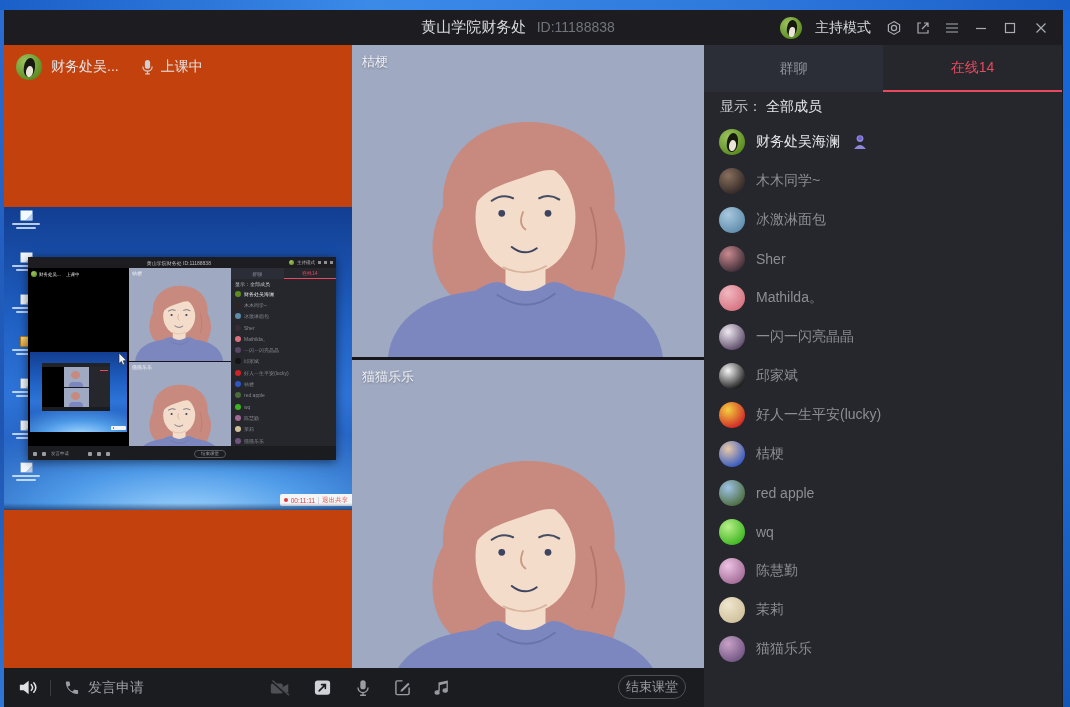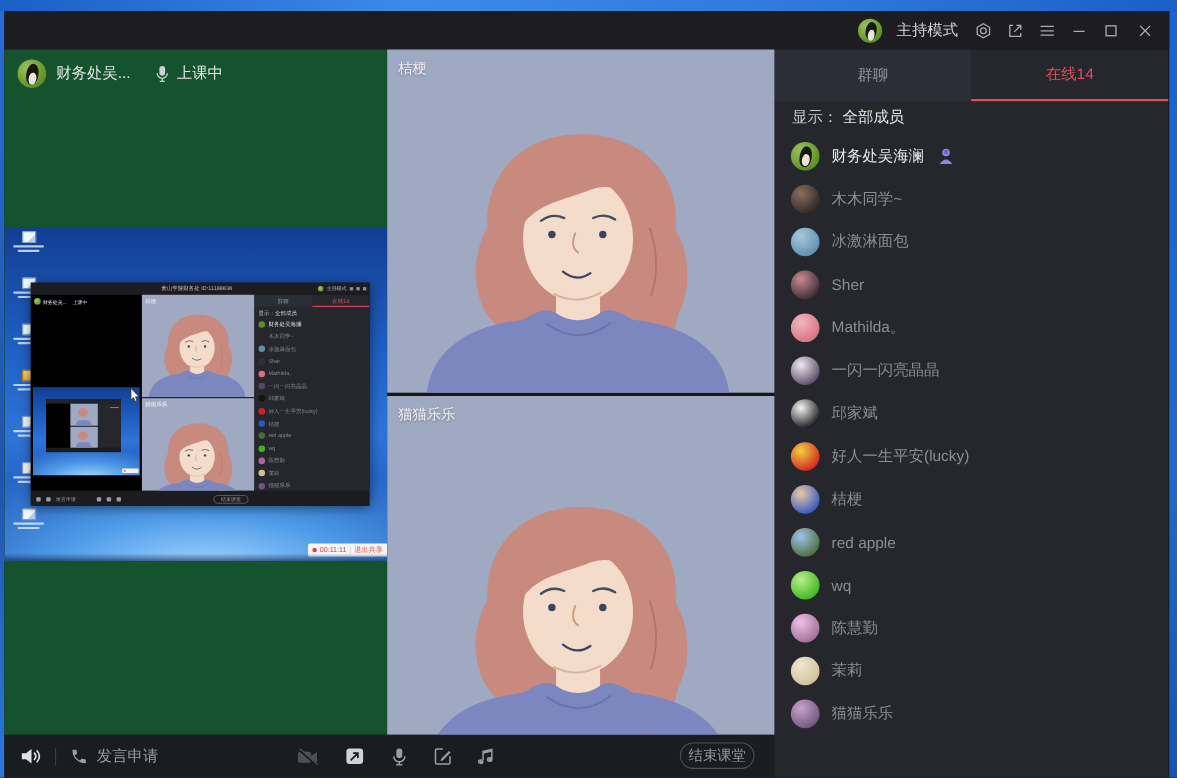--- a/index.html
+++ b/index.html
@@ -31,21 +31,21 @@
   .mode-label { font-size:14px; color:#d3d5d9; margin-right:2px; }
   .tb-ic { width:16px; height:16px; color:#a9acb3; display:block; cursor:default; }
   .tb-ic.close { margin-left:2px; }
 
   
   .body { flex:1; display:flex; }
   .left-stack { width:700px; display:flex; flex-direction:column; }
   .videos-row { height:623px; display:flex; }
 
   
-  .left-col { position:relative; width:348px; background:#14532d; overflow:hidden; }
+  .left-col { position:relative; width:348px; background:#c2410c; overflow:hidden; }
   .presenter { position:absolute; left:12px; top:9px; display:flex; align-items:center; }
   .presenter .p-name { font-size:14px; color:#e3e4e6; margin-left:9px; }
   .presenter .p-mic { width:13px; height:16px; color:#cfd1d4; margin-left:22px; }
   .presenter .p-status { font-size:14px; color:#e3e4e6; margin-left:7px; }
 
   .pg-av { border-radius:50%; position:relative; overflow:hidden;
     background:radial-gradient(circle at 35% 30%, #9cc25e, #5d8d22 75%); flex:none; }
   .pg-av::before { content:""; position:absolute; left:31%; top:16%; width:44%; height:72%;
     background:#17190f; border-radius:50% 50% 46% 46%; transform:rotate(9deg); }
   .pg-av::after { content:""; position:absolute; left:40%; top:46%; width:26%; height:44%;
@@ -200,20 +200,24 @@
 </svg>
 
 <div class="screen">
   <div class="edge-top"></div>
   <div class="edge-left"></div>
   <div class="edge-right"></div>
 
   <div class="app">
 
     <div class="titlebar">
+      <div class="tb-title">
+        <span class="t1">黄山学院财务处</span>
+        <span class="t2">ID:11188838</span>
+      </div>
       <div class="tb-right">
         <span class="tb-avatar pg-av"></span>
         <span class="mode-label">主持模式</span>
         <svg class="tb-ic" viewBox="0 0 16 16">
           <path d="M8,1.6 L13.6,4.8 V11.2 L8,14.4 L2.4,11.2 V4.8 Z" fill="none" stroke="currentColor" stroke-width="1.2"></path>
           <circle cx="8" cy="8" r="2.6" fill="none" stroke="currentColor" stroke-width="1.2"></circle>
         </svg>
         <svg class="tb-ic" viewBox="0 0 16 16">
           <path d="M6,3 H3 V13 H13 V10" fill="none" stroke="currentColor" stroke-width="1.2"></path>
           <path d="M7,9 L13,3 M9,3 H13 V7" fill="none" stroke="currentColor" stroke-width="1.2"></path>

